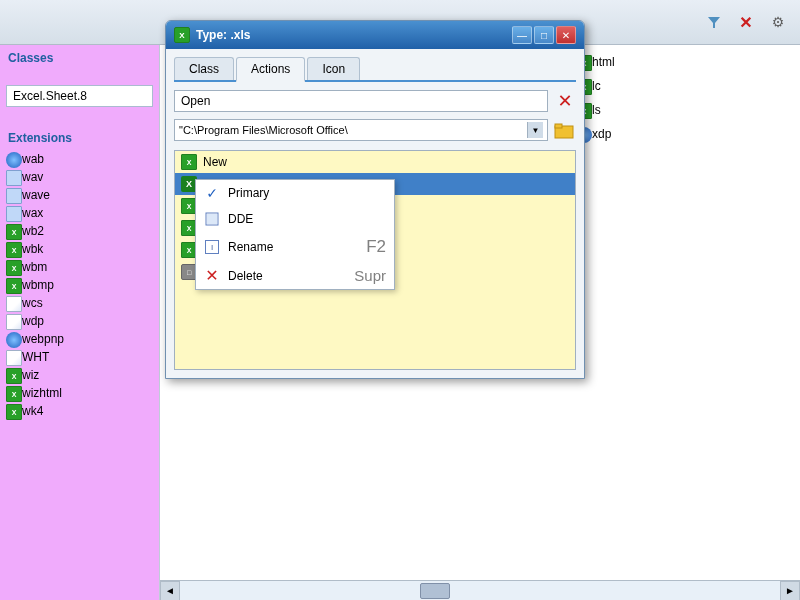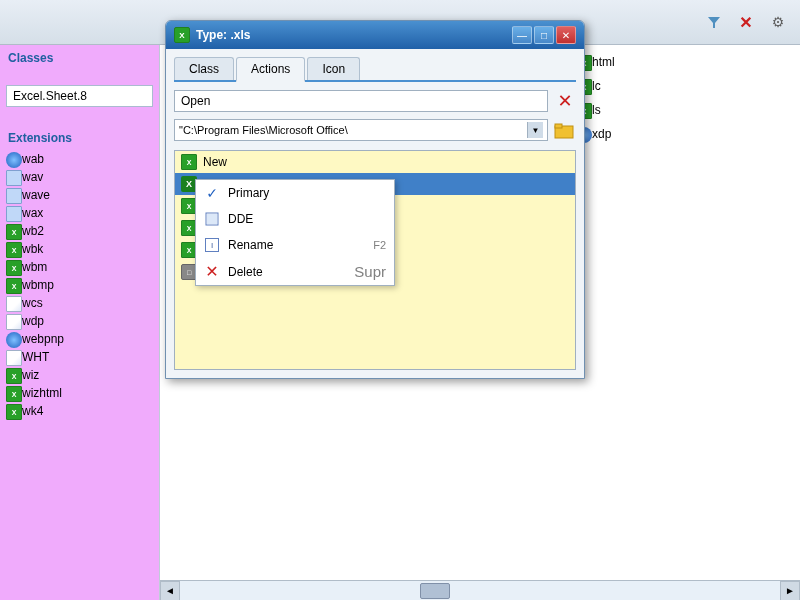--- a/index.html
+++ b/index.html
@@ -747,21 +747,21 @@
               <span class="menu-item-shortcut"></span>
             </div>
 
             <div class="context-menu-item">
               <div class="menu-item-icon">
                 <div class="rename-icon">
                   <span style="font-size:8px;color:#4060a0;">I</span>
                 </div>
               </div>
               <span class="menu-item-text">Rename</span>
-              <span class="menu-item-shortcut" style="color:#808080;font-size:11px;margin-left:12px;">F2</span>
+              <span class="menu-item-shortcut" style="color:#808080;font-size:17px;margin-left:12px;">F2</span>
             </div>
 
             <div class="context-menu-item">
               <div class="menu-item-icon">
                 <span class="delete-menu-icon" style="color:#cc2020;">✕</span>
               </div>
               <span class="menu-item-text">Delete</span>
               <span class="menu-item-shortcut" style="color:#808080;font-size:15px;margin-left:4px;">Supr</span>
             </div>
           </div>

